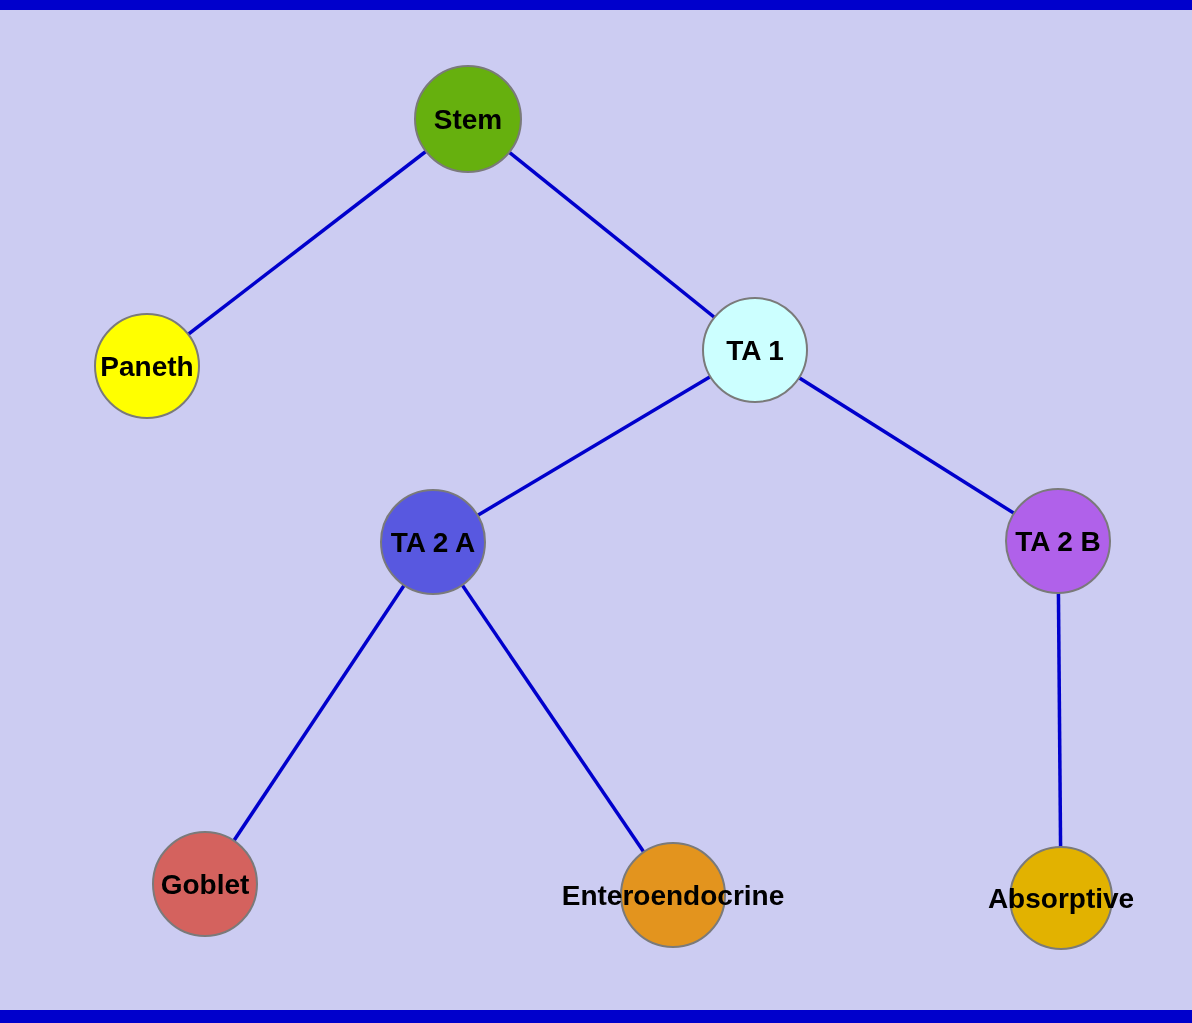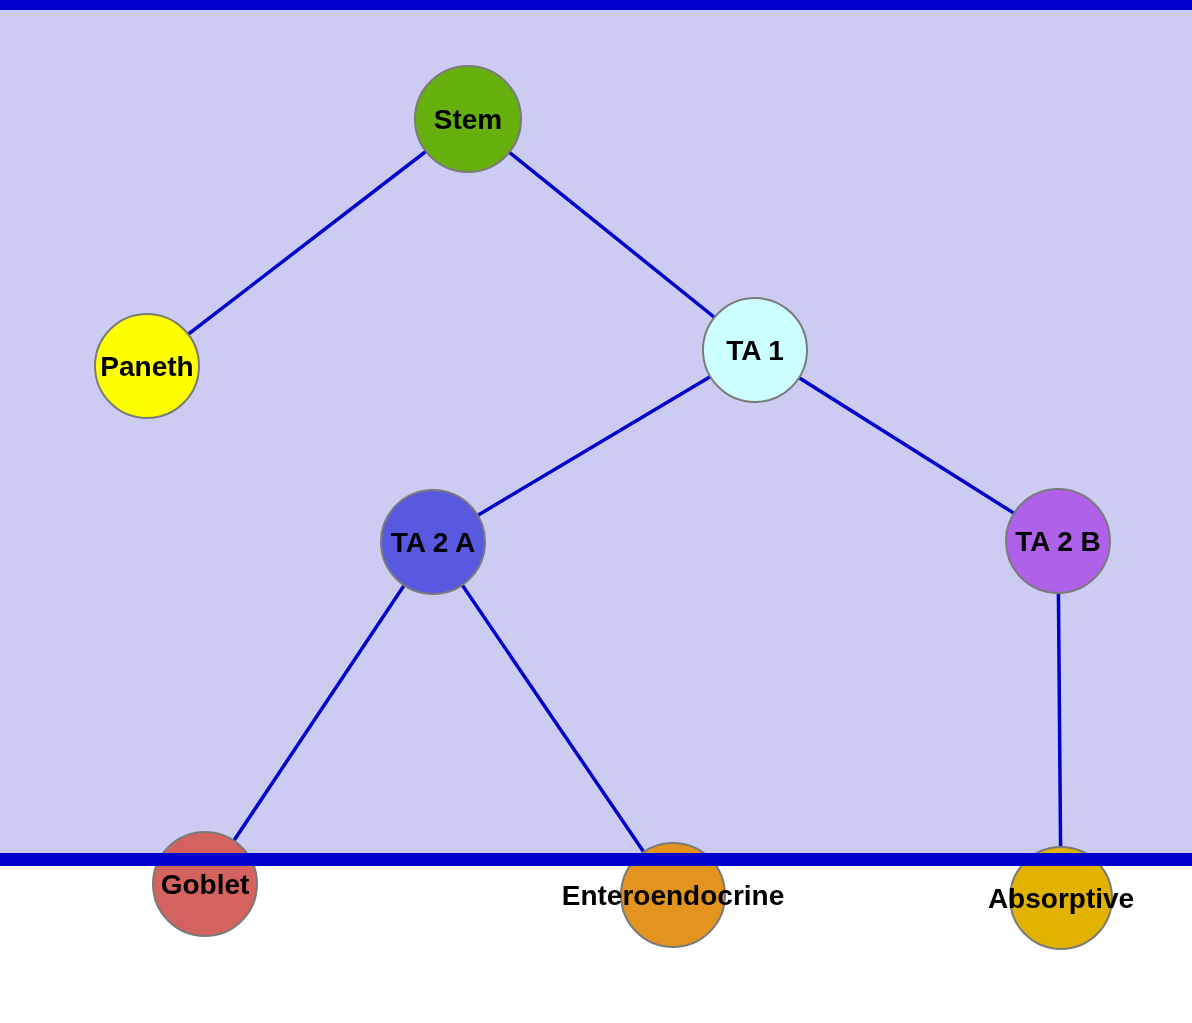--- a/index.html
+++ b/index.html
@@ -8,21 +8,21 @@
   }
   body {
     width: 1192px;
     height: 1023px;
     overflow: hidden;
     font-family: "Liberation Sans", "DejaVu Sans", sans-serif;
   }
   #stage {
     position: relative;
     width: 1192px;
-    height: 866px;
+    height: 1023px;
     background: #ccccf2;
   }
   .edge-bar {
     position: absolute;
     left: 0;
     width: 100%;
   }
   #top-bar    { top: 0;    height: 10px; }
   #bottom-bar { bottom: 0; height: 13px; }
   svg text {

